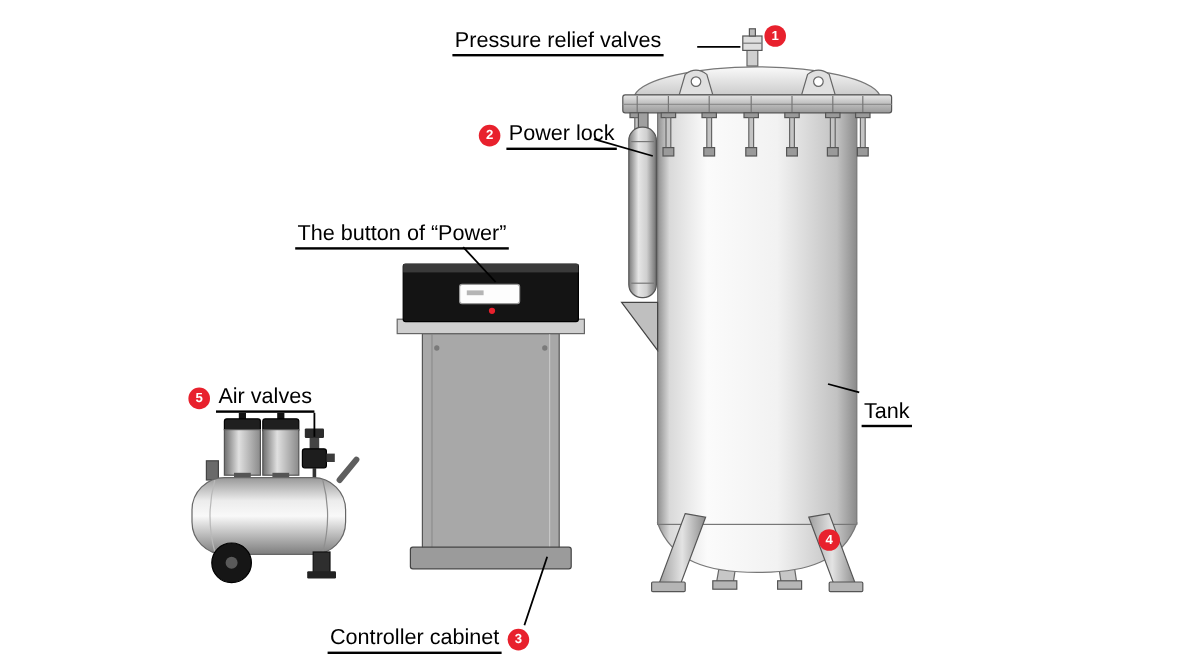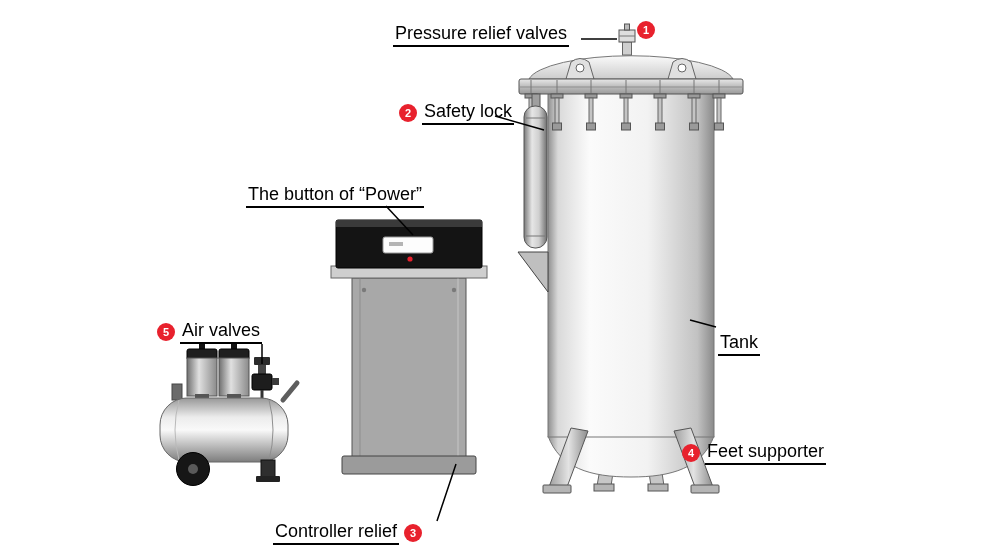--- a/index.html
+++ b/index.html
@@ -174,46 +174,45 @@
     <g stroke="#000" stroke-width="1.5">
       <line x1="581" y1="39" x2="617" y2="39"></line>
       <line x1="495" y1="116" x2="544" y2="130"></line>
       <line x1="386" y1="206" x2="413" y2="235"></line>
       <line x1="716" y1="327" x2="690" y2="320"></line>
       <line x1="262" y1="344" x2="262" y2="364"></line>
       <line x1="456" y1="464" x2="437" y2="521"></line>
     </g>
   </svg>
 
-  <div class="anno" style="left:393px;top:23px;">
+  <div class="anno" style="left:377px;top:23px;">
     <span class="lbl">Pressure relief valves</span>
   </div>
   <div class="badge floating" style="left:637px;top:21px;">1</div>
 
   <div class="anno" style="left:399px;top:101px;">
     <span class="badge">2</span>
-    <span class="lbl">Safety lock</span>
+    <span class="lbl">Power lock</span>
   </div>
 
   <div class="anno" style="left:246px;top:184px;align-items:center;">
     <span class="lbl">The button of “Power”</span>
   </div>
 
   <div class="anno" style="left:718px;top:332px;">
     <span class="lbl">Tank</span>
   </div>
 
   <div class="anno" style="left:157px;top:320px;">
     <span class="badge">5</span>
     <span class="lbl">Air valves</span>
   </div>
 
   <div class="anno" style="left:682px;top:441px;">
     <span class="badge">4</span>
-    <span class="lbl">Feet supporter</span>
   </div>
 
   <div class="anno" style="left:273px;top:521px;">
-    <span class="lbl">Controller relief</span>
+    <span class="lbl">Controller cabinet</span>
     <span class="badge">3</span>
   </div>
 
 </div>
 
 </body></html>

